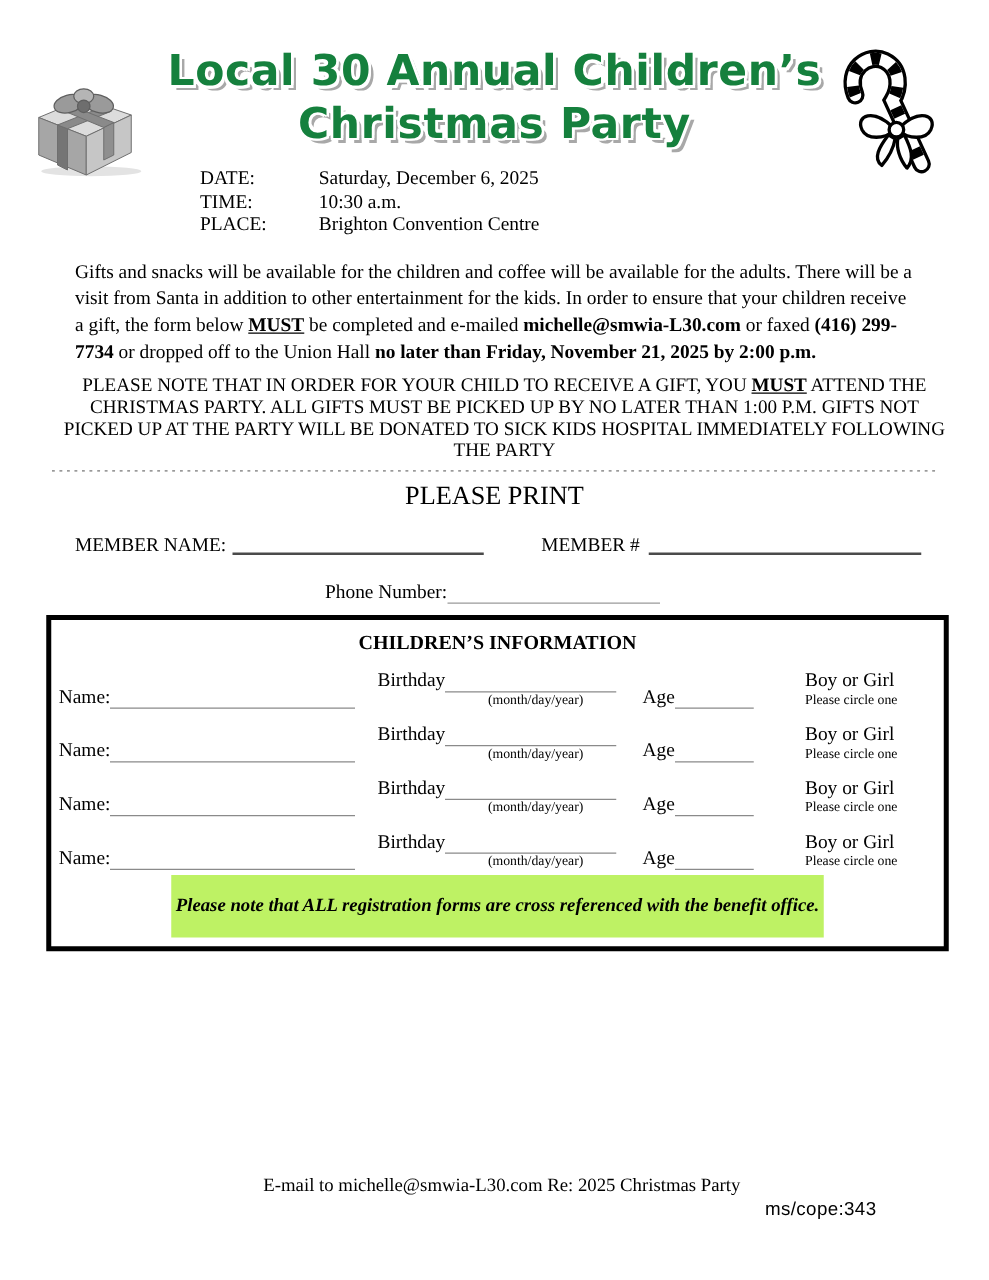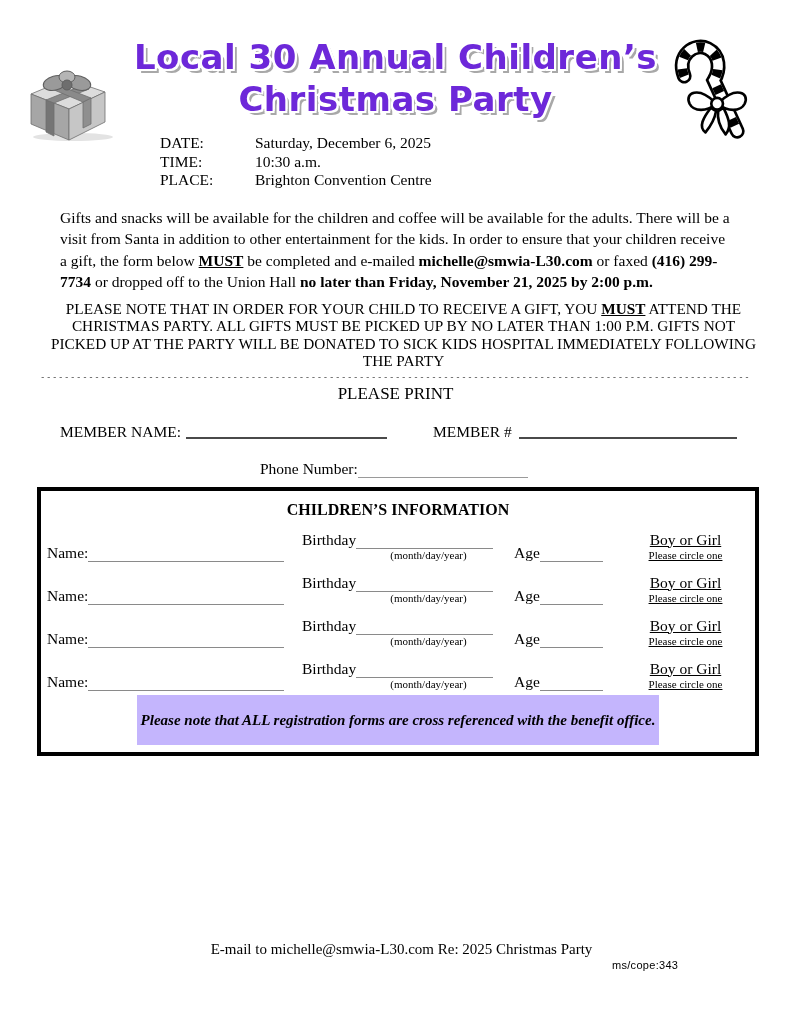--- a/index.html
+++ b/index.html
@@ -2,36 +2,36 @@
 <html><head>
 <meta charset="utf-8">
 <style>
   html,body{margin:0;padding:0;background:#fff;}
   .page{position:relative;width:791px;height:1024px;background:#fff;overflow:hidden;
         font-family:"Liberation Serif","DejaVu Serif",serif;color:#000;}
   
   .gift-icon{position:absolute;left:16px;top:52px;width:102px;height:90px;}
   .candy-icon{position:absolute;left:666px;top:38px;width:98px;height:106px;}
   .title{padding-top:36px;text-align:center;font-family:"DejaVu Sans",sans-serif;
-         font-weight:bold;font-size:34px;line-height:42px;letter-spacing:.5px;color:#6d28d9;
+         font-weight:bold;font-size:34px;line-height:42px;letter-spacing:.5px;color:#15803d;
          text-shadow:-2px -2px 0 #fff,0 -2px 0 #fff,2px -2px 0 #fff,-2px 0 0 #fff,2px 0 0 #fff,
                      -2px 2px 0 #fff,0 2px 0 #fff,2px 2px 0 #fff,4px 4px 0 #a8a8a8;}
   .date-line{margin:32px 0 0 62px;font-size:15.5px;}
   
   .para{margin:28px 58px 0 60px;font-size:15.5px;line-height:21px;}
   .para.info{margin-top:17px;line-height:21.5px;}
   b.u, .u{font-weight:bold;text-decoration:underline;}
   .hl{background:#ffff00;font-weight:bold;padding:1px 2px;}
   .details{margin:14px 0 0 160px;font-size:15.5px;line-height:18.5px;}
   .drow{display:flex;}
   .dlabel{width:95px;}
   .notice{margin:7px 34px 0 50px;text-align:center;font-size:15.3px;line-height:17.5px;}
   .separator{margin:2px 40px 0 40px;font-family:"DejaVu Sans Mono",monospace;font-size:9px;
              line-height:10px;letter-spacing:.6px;color:#444;white-space:nowrap;overflow:hidden;}
-  .please-print{margin-top:2px;text-align:center;font-size:17px;}
+  .please-print{margin-top:2px;text-align:center;font-size:21px;}
   
   .fline{display:inline-block;height:13px;border-bottom:2px solid #4a4a4a;}
   .member-row{display:flex;align-items:center;margin:19px 54px 0 60px;font-size:15.5px;}
   .mname-line{width:201px;margin-left:5px;}
   .mnum-label{margin-left:46px;}
   .mnum-line{flex:1;margin-left:7px;}
   .phone-row{display:flex;align-items:flex-end;margin:19px 0 0 260px;font-size:15.5px;}
   .phone-line{width:170px;border-bottom:1.5px solid #9a9a9a;height:13px;}
   
   .children-box{margin:9px 0 0 37px;width:714px;height:252px;border:4px solid #000000;
@@ -40,29 +40,29 @@
   .child-row{display:flex;margin:11px 0 0 6px;font-size:15.5px;line-height:19px;}
   .child-row .fline{border-bottom:1.5px solid #8a8a8a;}
   .c-name{display:flex;align-items:flex-end;width:255px;}
   .c-name .fline{flex:1;margin-right:18px;}
   .c-bday{width:212px;display:flex;flex-direction:column;}
   .bday-top{display:flex;align-items:flex-end;}
   .bday-line{width:137px;}
   .bday-hint{font-size:11px;line-height:12px;width:137px;margin-left:58px;text-align:center;}
   .c-age{display:flex;align-items:flex-end;width:130px;}
   .age-line{width:63px;}
-  .c-gender{flex:1;text-align:center;padding-right:28px;display:flex;flex-direction:column;text-decoration:underline;}
+  .c-gender{flex:1;text-align:left;padding-right:28px;display:flex;flex-direction:column;}
   .gender-label{font-size:15.5px;}
   .gender-hint{font-size:11px;line-height:13px;}
   .box-note{text-align:center;margin-top:20px;}
-  .hl-note{background:#c4b5fd;font-weight:bold;font-style:italic;font-size:15px;padding:17px 4px;}
+  .hl-note{background:#bef264;font-weight:bold;font-style:italic;font-size:15px;padding:17px 4px;}
   
   .footer-email{position:absolute;top:941px;left:6px;width:100%;text-align:center;font-size:15px;}
   .footer-code{position:absolute;top:959px;left:612px;font-family:"Liberation Sans",sans-serif;
-               font-size:11px;letter-spacing:.3px;}
+               font-size:15px;letter-spacing:.3px;}
 </style>
 </head>
 <body>
 
 <div class="page">
 
   <svg class="gift-icon" viewBox="0 0 100 90" xmlns="http://www.w3.org/2000/svg">
     <ellipse cx="56" cy="85" rx="40" ry="4" fill="#e3e3e3"></ellipse>
     <g stroke="#6f6f6f" stroke-width="0.8">
       <polygon points="14,42 50,27 88,40 52,57" fill="#dcdcdc"></polygon>

